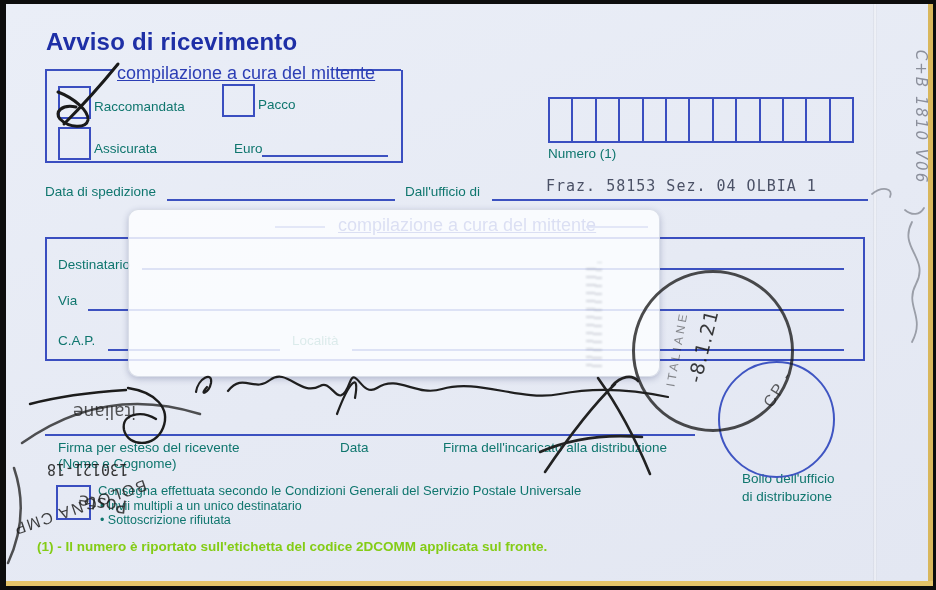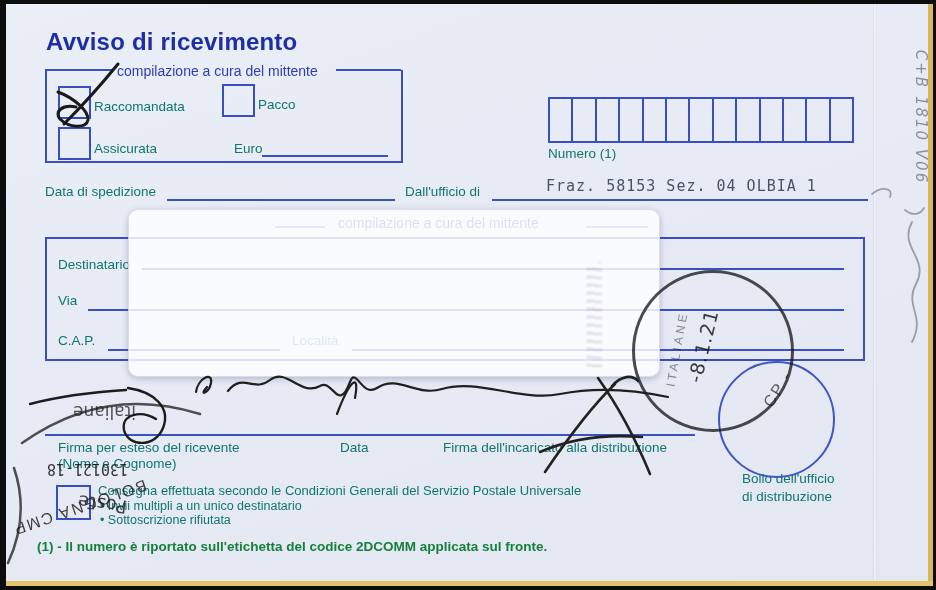--- a/index.html
+++ b/index.html
@@ -10,42 +10,42 @@
          background:linear-gradient(160deg,#eaeef7 0%,#e6eaf4 55%,#e3e7f2 100%);}
   .edge-right{position:absolute;left:928px;top:4px;width:5px;height:581px;background:#d9b75c;}
   .edge-bottom{position:absolute;left:6px;top:581px;width:927px;height:5px;background:#e5c468;}
   .crease{position:absolute;left:873px;top:4px;width:4px;height:577px;
           background:linear-gradient(90deg,rgba(110,115,135,.14),rgba(255,255,255,.55),rgba(110,115,135,.10));}
   .lbl{position:absolute;color:#0f766e;font-size:13.5px;white-space:nowrap;}
   .title{position:absolute;left:46px;top:28px;font-size:24px;font-weight:bold;color:#1e2fa6;letter-spacing:.2px;}
   .bline{position:absolute;height:2px;background:#3c51c0;}
   .box{position:absolute;border:2px solid #3a4ec0;}
   .cb{position:absolute;width:29px;height:29px;border:2px solid #3a4ec0;background:transparent;}
-  .legend{position:absolute;color:#2c3eb5;font-size:14px;white-space:nowrap;}
+  .legend{position:absolute;color:#2c3eb5;font-size:18px;white-space:nowrap;text-decoration:underline;}
   .dash{position:absolute;height:2px;background:#3c51c0;}
   .ngrid{position:absolute;left:548px;top:97px;width:302px;height:42px;display:flex;
          border:2px solid #3a4ec0;}
   .ncell{flex:1;border-right:2px solid #3a4ec0;}
   .ncell:last-child{border-right:none;}
   .dotmatrix{position:absolute;font-family:"DejaVu Sans Mono", monospace;font-size:15px;
              color:#4b5166;letter-spacing:1px;white-space:nowrap;}
   .sticker{position:absolute;left:128px;top:209px;width:530px;height:166px;border-radius:10px;
            background:rgba(253,254,255,.84);border:1px solid rgba(190,196,214,.55);
            box-shadow:0 2px 6px rgba(60,70,120,.30);z-index:5;}
   .addr{position:absolute;left:138px;top:250px;width:506px;text-align:center;z-index:6;
         font-family:"DejaVu Sans", sans-serif;font-weight:bold;font-size:20px;line-height:31px;
         color:#161616;}
   .bluecircle{position:absolute;left:718px;top:361px;width:113px;height:113px;border-radius:50%;
               border:2px solid #3f55c2;z-index:1;}
   .blackstamp{position:absolute;left:632px;top:270px;width:156px;height:156px;border-radius:50%;
               border:3.5px solid rgba(25,25,25,.78);z-index:6;}
   .rot{position:absolute;white-space:nowrap;color:rgba(25,25,25,.85);z-index:7;}
   .pencil{position:absolute;color:#8b8f9b;font-style:italic;white-space:nowrap;z-index:3;
           font-family:"DejaVu Sans", sans-serif;}
-  .foot{position:absolute;left:37px;top:539px;font-size:13.5px;font-weight:bold;color:#15803d;white-space:nowrap;}
+  .foot{position:absolute;left:37px;top:539px;font-size:13.5px;font-weight:bold;color:#84cc16;white-space:nowrap;}
   .bullet{font-size:12.5px;}
   svg.ink{position:absolute;left:0;top:0;z-index:8;pointer-events:none;}
   .stain{position:absolute;z-index:5;}
 </style>
 </head>
 <body>
 
 <div id="stage">
   <div class="paper"></div>
   <div class="edge-right"></div>

